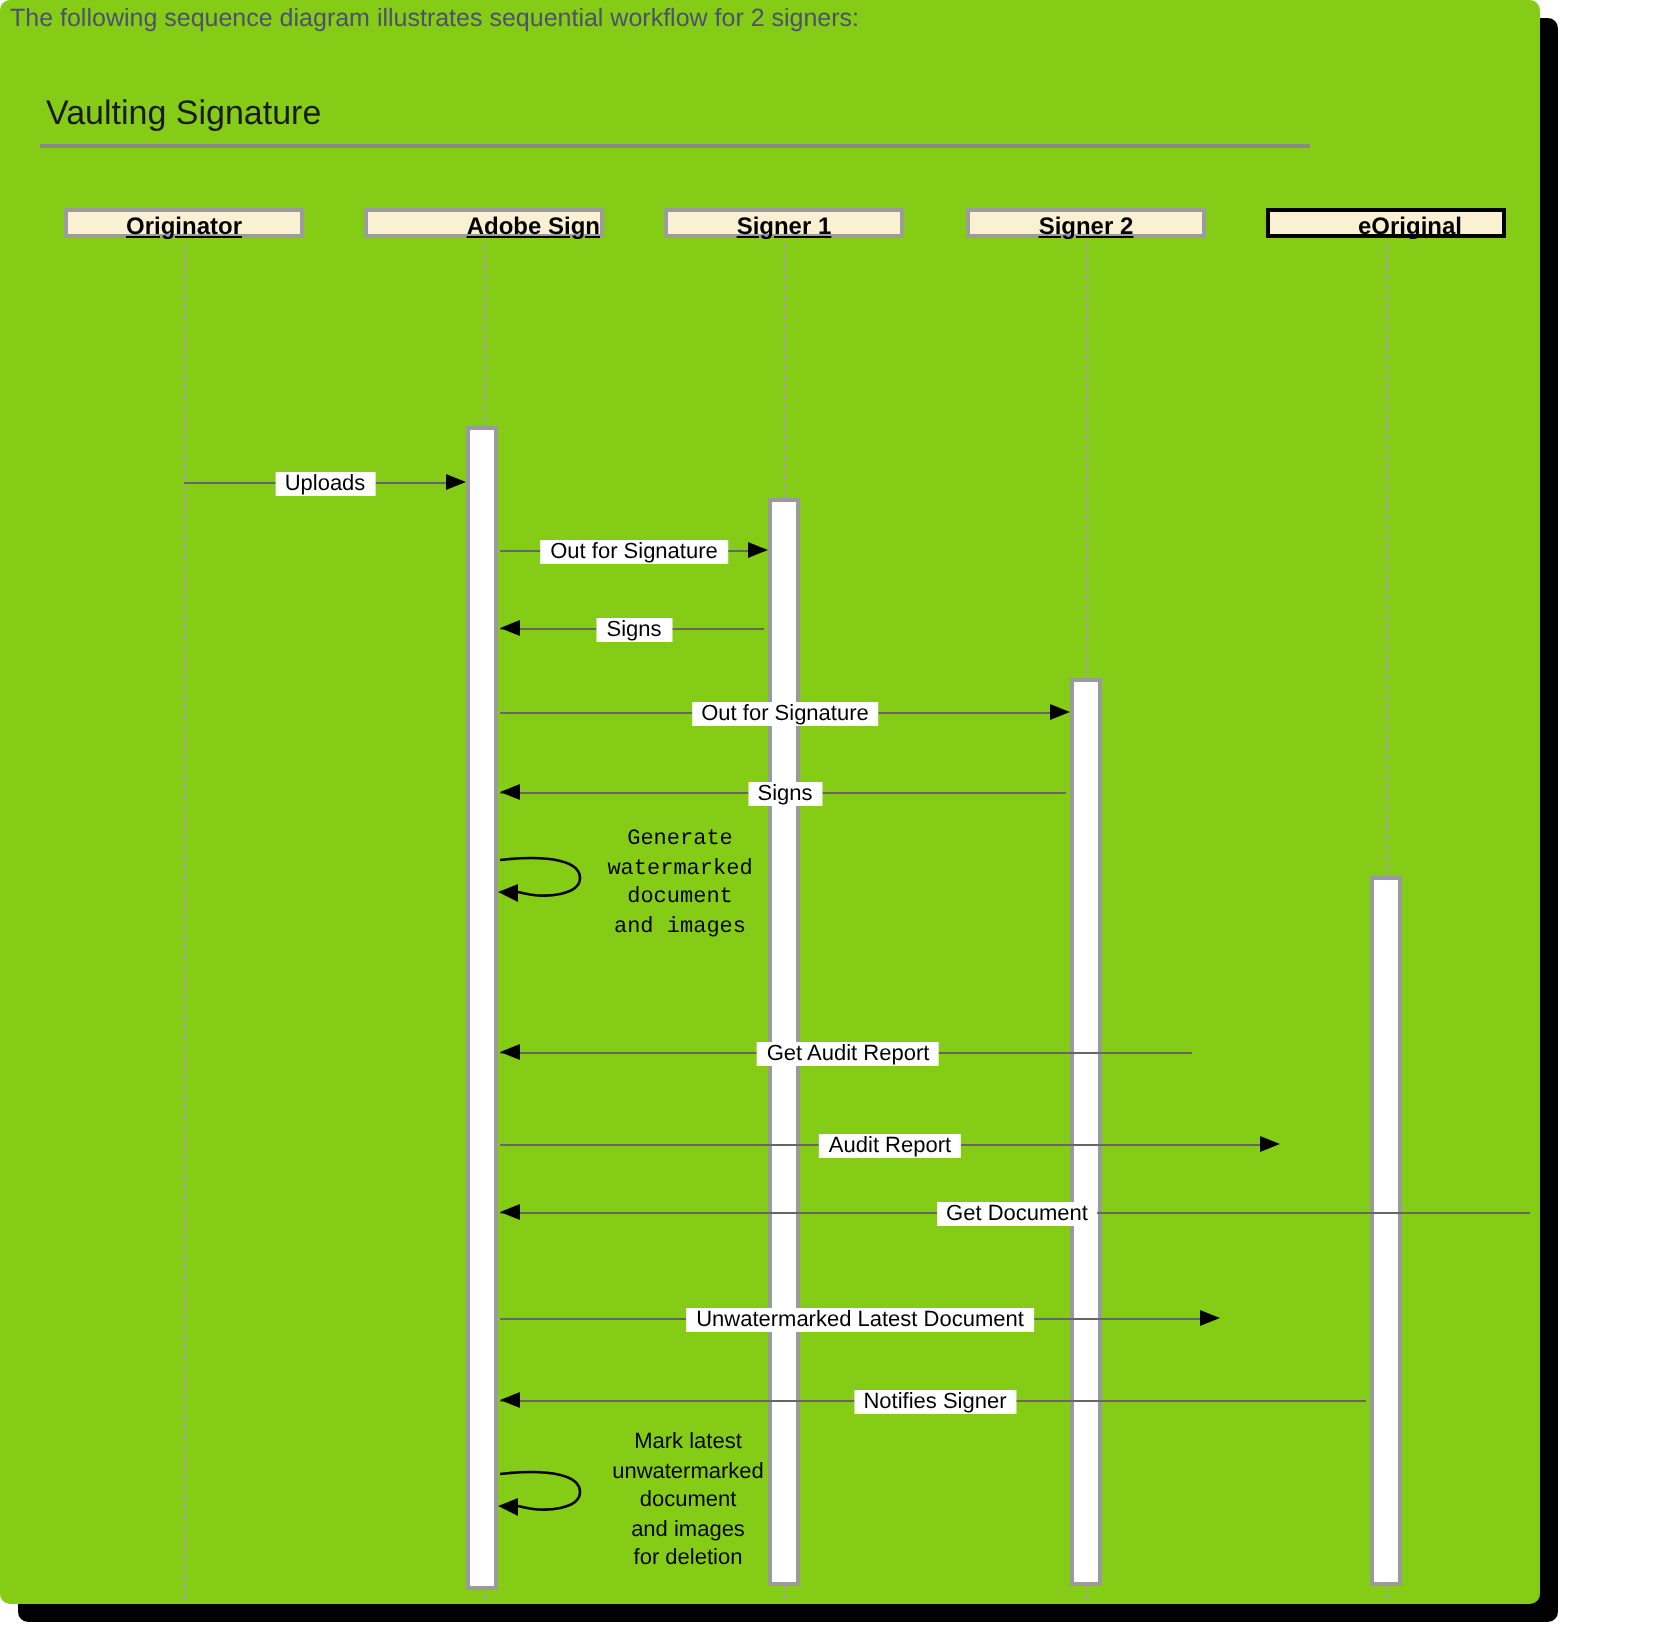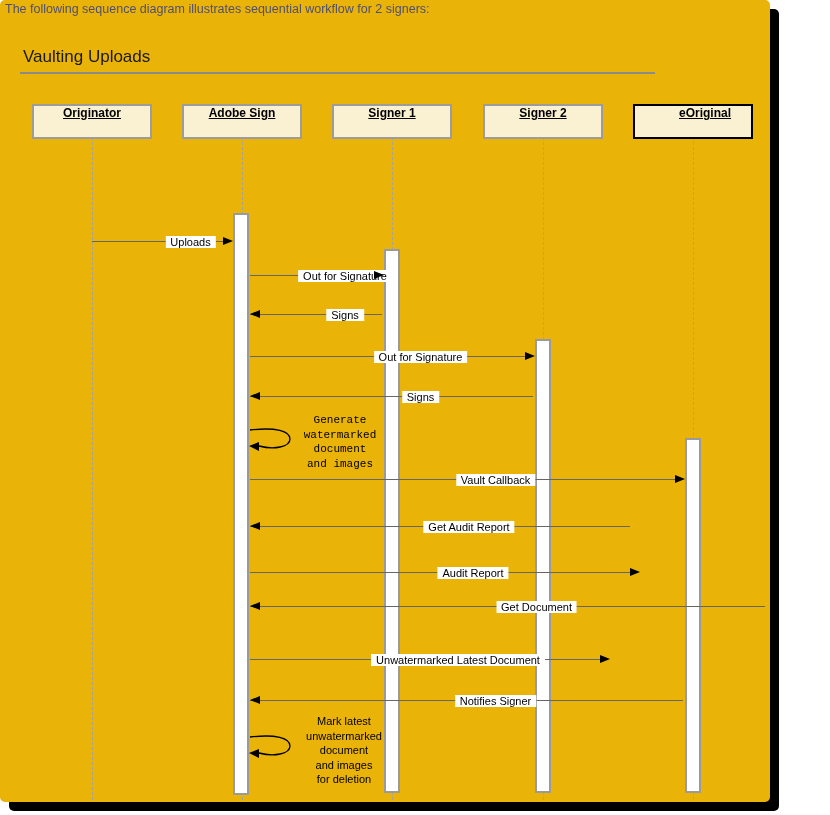--- a/index.html
+++ b/index.html
@@ -1,57 +1,57 @@
 <!DOCTYPE html>
 <html><head>
 <meta charset="utf-8">
 <style>
   html,body{margin:0;padding:0;background:#fff;width:830px;height:815px;overflow:hidden;
     font-family:"Liberation Sans","DejaVu Sans",sans-serif;}
-  .page{position:absolute;left:0;top:0;width:770px;height:802px;background:#eab308;
+  .page{position:absolute;left:0;top:0;width:770px;height:802px;background:#84cc16;
     border-radius:5px;box-shadow:9px 9px 0 0 #000;}
   .note{position:absolute;left:5px;top:2px;font-size:12.5px;color:#4F4F6F;}
   .diagram-title{position:absolute;left:23px;top:47px;font-size:17px;color:#1a1a1a;}
   .title-rule{position:absolute;left:20px;top:72px;width:635px;border-top:2px solid #8a8a8a;height:0;}
-  .actor{position:absolute;top:104px;width:120px;height:35px;box-sizing:border-box;
+  .actor{position:absolute;top:104px;width:120px;height:15px;box-sizing:border-box;
     background:#FAF0D2;border:2px solid #9C9C9C;text-align:center;font-size:12px;
     font-weight:bold;text-decoration:underline;color:#000;line-height:15px;z-index:3;}
   .actor.dark{border-color:#000;padding-left:24px;}
   .lifeline{position:absolute;width:0;top:122px;height:678px;border-left:1px dashed #A3A3A3;z-index:1;}
   .activation{position:absolute;width:16px;box-sizing:border-box;background:#fff;
     border:2px solid #9a9a9a;z-index:2;}
   .msg{position:absolute;height:14px;z-index:4;}
   .msg .line{position:absolute;left:0;right:2px;top:6px;border-top:1px solid #666;}
   .msg .lbl{position:absolute;left:50%;top:50%;transform:translate(-50%,-50%);
-    background:#fff;padding:0 5px;font-size:11px;color:#000;white-space:nowrap;margin-left:28px;}
+    background:#fff;padding:0 5px;font-size:11px;color:#000;white-space:nowrap;}
   .arr{position:absolute;width:0;height:0;top:2px;}
   .arr.r{right:0;border-top:4.5px solid transparent;border-bottom:4.5px solid transparent;border-left:10px solid #000;}
   .arr.l{left:0;border-top:4.5px solid transparent;border-bottom:4.5px solid transparent;border-right:10px solid #000;}
   .selfloop{position:absolute;z-index:4;}
   .selfmsg-lbl{position:absolute;z-index:4;font-size:11px;color:#000;line-height:14.5px;
     text-align:center;white-space:pre-line;background:transparent;}
 </style>
 </head>
 <body>
 
 <div class="page">
 
   <div class="note">The following sequence diagram illustrates sequential workflow for 2 signers:</div>
 
-  <div class="diagram-title">Vaulting Uploads</div>
+  <div class="diagram-title">Vaulting Signature</div>
   <div class="title-rule"></div>
 
   <div class="lifeline" style="left:92px;"></div>
   <div class="lifeline" style="left:242px;"></div>
   <div class="lifeline" style="left:392px;"></div>
   <div class="lifeline" style="left:543px;"></div>
   <div class="lifeline" style="left:693px;"></div>
 
   <div class="actor" style="left:32px;">Originator</div>
-  <div class="actor" style="left:182px;">Adobe Sign</div>
+  <div class="actor" style="left:182px;text-align:right;">Adobe Sign</div>
   <div class="actor" style="left:332px;">Signer 1</div>
   <div class="actor" style="left:483px;">Signer 2</div>
   <div class="actor dark" style="left:633px;">eOriginal</div>
 
   <div class="activation" style="left:233px;top:213px;height:582px;"></div>
   <div class="activation" style="left:384px;top:249px;height:544px;"></div>
   <div class="activation" style="left:535px;top:339px;height:454px;"></div>
   <div class="activation" style="left:685px;top:438px;height:355px;"></div>
 
   <div class="msg" style="left:92px;top:235px;width:141px;">
@@ -86,27 +86,22 @@
 
   <svg class="selfloop" style="left:248px;top:426px;" width="46" height="27" viewBox="0 0 46 27">
     <path d="M2 4 C 28 1 42 5 42 13 C 42 21 26 24 11 20" fill="none" stroke="#000" stroke-width="1.3"></path>
     <polygon points="11,16 11,25 1,20" fill="#000"></polygon>
   </svg>
   <div class="selfmsg-lbl" style="left:296px;top:413px;width:88px;font-family:Liberation Mono, monospace;">Generate
 watermarked
 document
 and images</div>
 
-  <div class="msg" style="left:250px;top:473px;width:435px;">
-    <span class="line"></span>
-    <span class="lbl">Vault Callback</span>
-    <span class="arr r"></span>
-  </div>
 
-  <div class="msg" style="left:250px;top:520px;width:348px;padding-left:34px;">
+  <div class="msg" style="left:250px;top:520px;width:348px;">
     <span class="line"></span>
     <span class="lbl">Get Audit Report</span>
     <span class="arr l"></span>
   </div>
 
   <div class="msg" style="left:250px;top:566px;width:390px;">
     <span class="line"></span>
     <span class="lbl">Audit Report</span>
     <span class="arr r"></span>
   </div>

